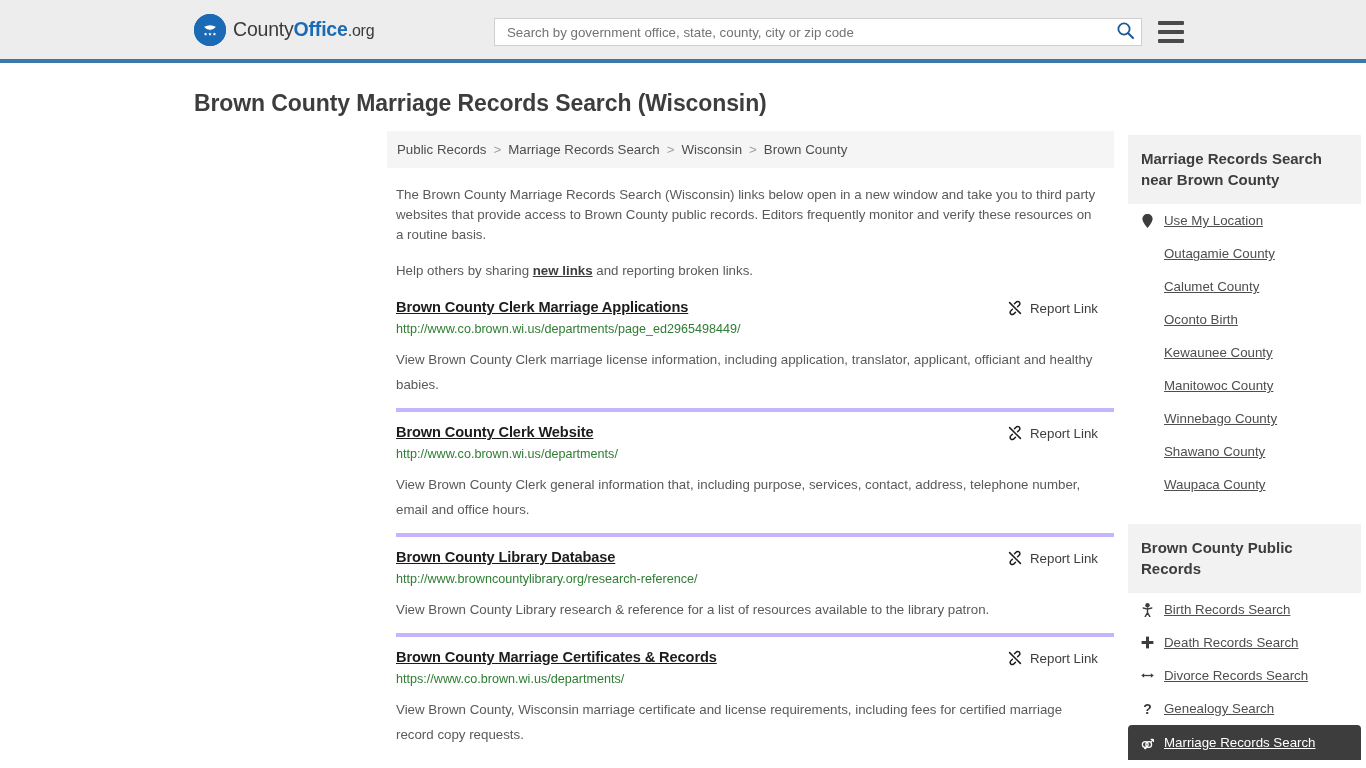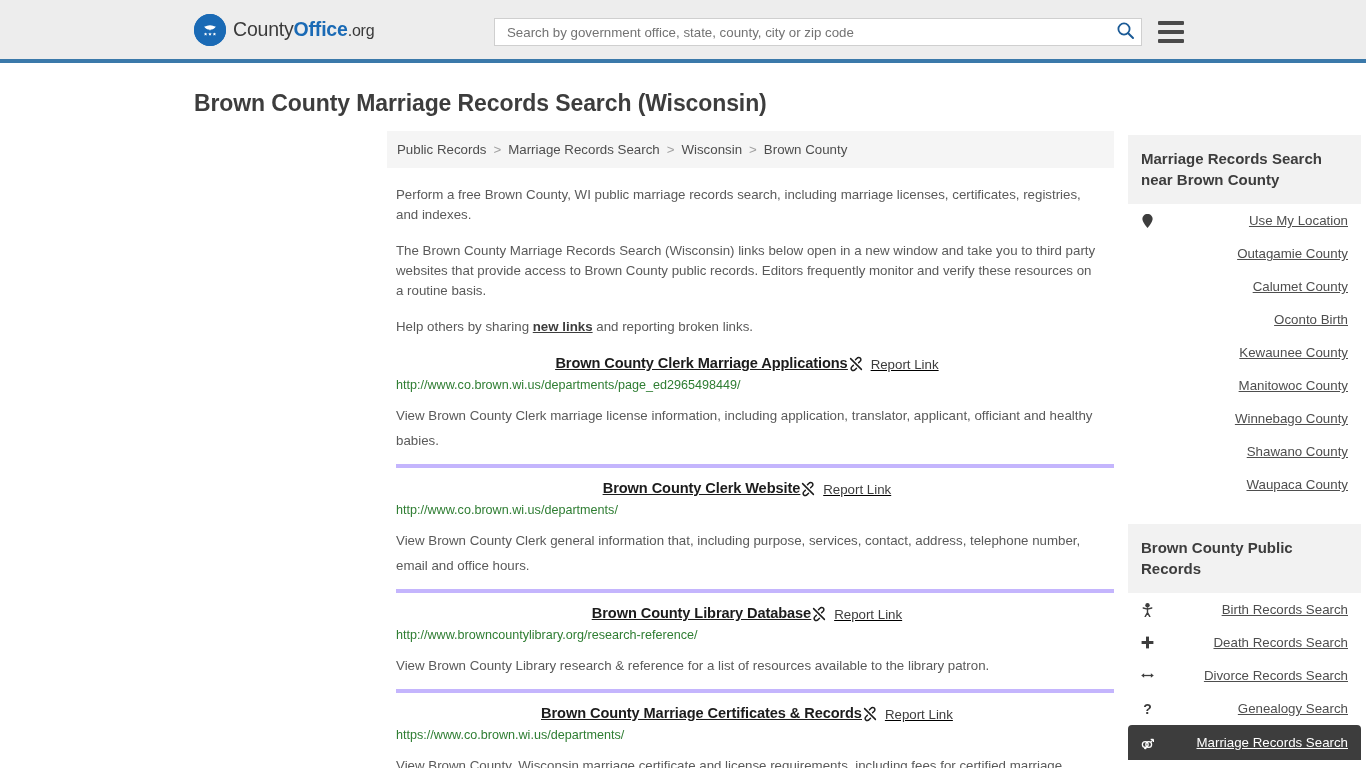--- a/index.html
+++ b/index.html
@@ -161,22 +161,21 @@
   .results { margin: 2px 0 0 9px; }
   .result {
     border-top: 4px solid #c4b5fd;
     padding: 12px 0 11px 0;
     position: relative;
   }
   .result:first-child { border-top: 0; padding-top: 2px; }
   .result-head {
     display: flex;
     align-items: flex-start;
-    justify-content: center;
-    text-decoration: underline;
+    justify-content: space-between;
   }
   .result-title {
     font-size: 14.6px;
     font-weight: bold;
     color: #1c1c1c;
     text-decoration: underline;
     cursor: pointer;
     letter-spacing: -0.1px;
   }
   .report-link {
@@ -214,21 +213,20 @@
     font-weight: bold;
     color: #3d3d3d;
     line-height: 21px;
   }
   .side-list { padding: 0; margin: 0; list-style: none; }
   .side-list li {
     display: flex;
     align-items: center;
     gap: 10px;
     padding: 9px 13px 9px 13px;
-    justify-content: space-between;
   }
   .side-list li .s-icon {
     width: 13px;
     display: flex;
     justify-content: center;
     align-items: center;
     flex: 0 0 auto;
     color: #3d3d3d;
   }
   .side-list li a {
@@ -300,21 +298,20 @@
         <a href="#">Public Records</a>
         <span class="sep">&gt;</span>
         <a href="#">Marriage Records Search</a>
         <span class="sep">&gt;</span>
         <a href="#">Wisconsin</a>
         <span class="sep">&gt;</span>
         <span class="current">Brown County</span>
       </div>
 
       <div class="intro">
-        <p>Perform a free Brown County, WI public marriage records search, including marriage licenses, certificates, registries, and indexes.</p>
         <p>The Brown County Marriage Records Search (Wisconsin) links below open in a new window and take you to third party websites that provide access to Brown County public records. Editors frequently monitor and verify these resources on a routine basis.</p>
         <p><span>Help others by sharing </span><a href="#">new links</a><span> and reporting broken links.</span></p>
       </div>
 
       <div class="results">
 
         <div class="result">
           <div class="result-head">
             <a class="result-title" href="#">Brown County Clerk Marriage Applications</a>
             <div class="report-link">

